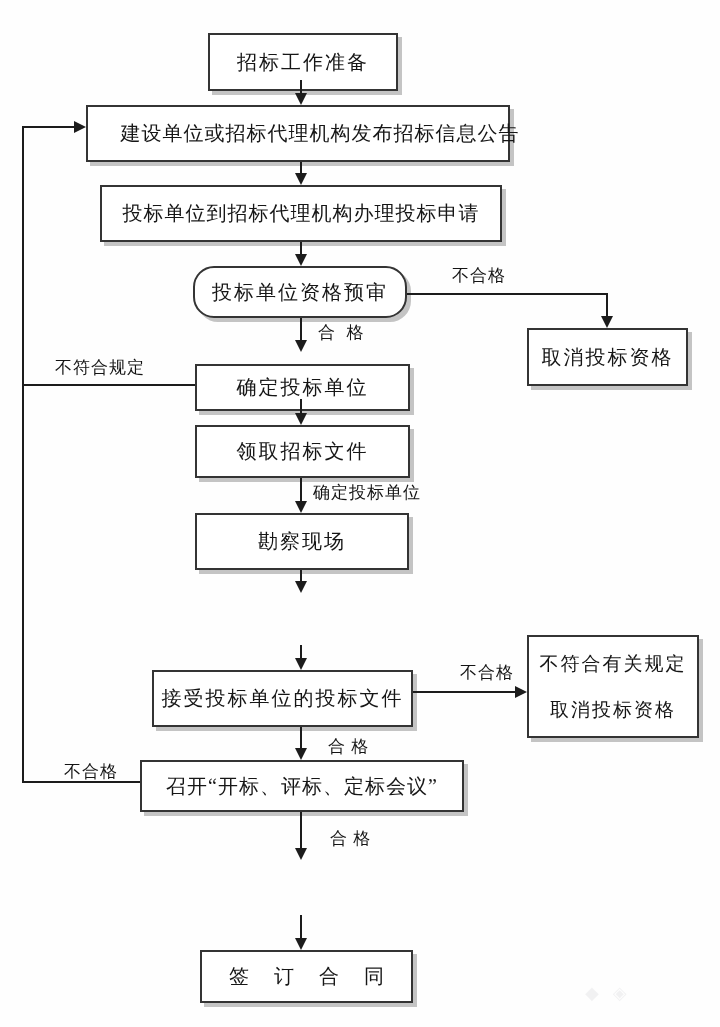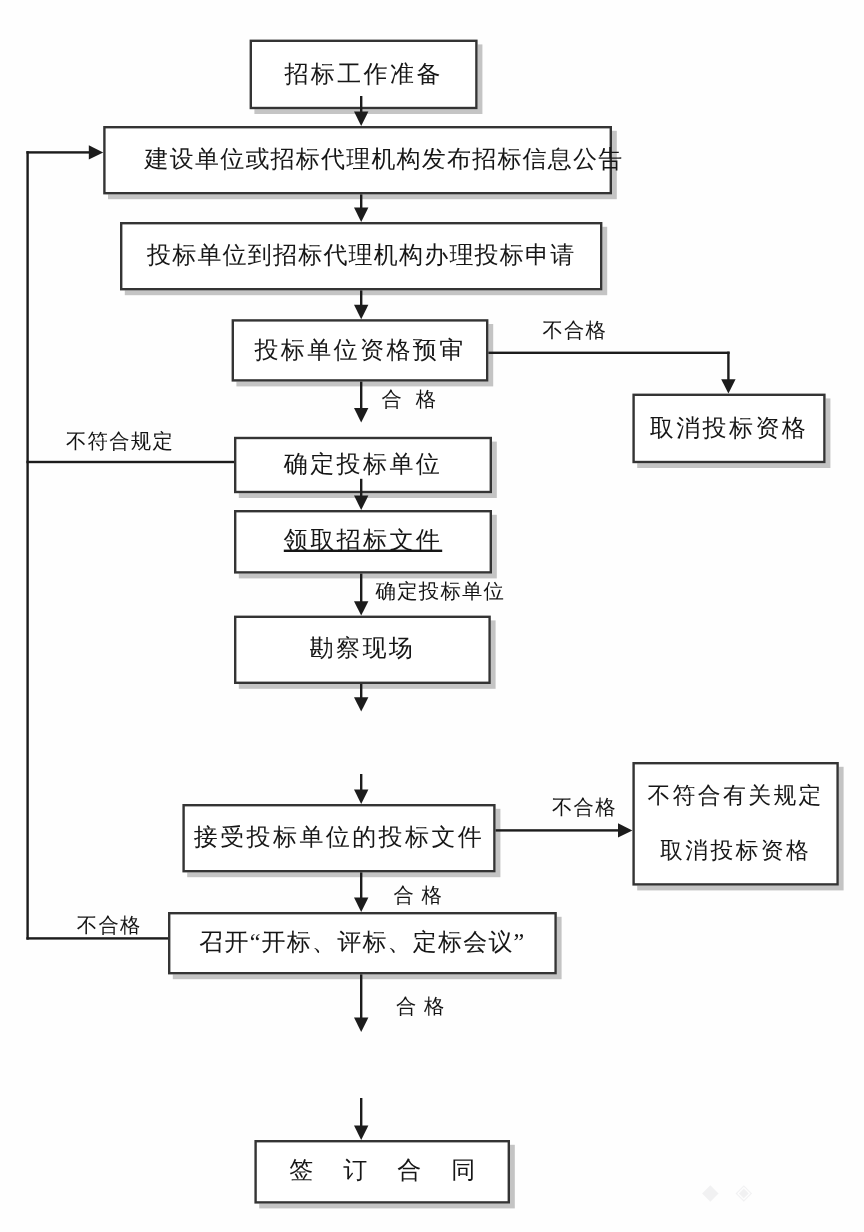--- a/index.html
+++ b/index.html
@@ -8,21 +8,21 @@
     font-family:"Liberation Serif","DejaVu Serif",serif;overflow:hidden;
   }
   .box{
     position:absolute;box-sizing:border-box;background:#ffffff;
     border:2px solid #343434;box-shadow:4px 4px 0 #c4c4c4;
     display:flex;align-items:center;justify-content:center;
     font-size:20px;letter-spacing:2px;color:#161616;text-align:center;
     white-space:pre;line-height:1.25;
   }
   .box.two-line{flex-direction:column;row-gap:22px;font-size:19px;letter-spacing:2px;}
-  .box.wide-spacing{letter-spacing:10px;text-indent:10px;margin-left:12px;}
+  .box.wide-spacing{letter-spacing:10px;text-indent:10px;}
   .box.tight{letter-spacing:1px;}
   .vline{position:absolute;width:2px;background:#1c1c1c;}
   .hline{position:absolute;height:2px;background:#1c1c1c;}
   .ah-down{
     position:absolute;width:0;height:0;
     border-left:6px solid transparent;border-right:6px solid transparent;
     border-top:12px solid #1c1c1c;
   }
   .ah-right{
     position:absolute;width:0;height:0;
@@ -43,27 +43,27 @@
 <body>
 
 <div class="stage">
 
   <div class="box" style="left:208px;top:23px;width:190px;height:58px;margin-top:10px;">招标工作准备</div>
 
   <div class="box tight" style="left:86px;top:105px;width:424px;height:57px;padding-left:44px;">建设单位或招标代理机构发布招标信息公告</div>
 
   <div class="box tight" style="left:100px;top:185px;width:402px;height:57px;">投标单位到招标代理机构办理投标申请</div>
 
-  <div class="box" style="left:193px;top:266px;width:214px;height:52px;">投标单位资格预审</div>
+  <div class="box" style="left:193px;top:266px;width:214px;height:52px;border-radius:21px;">投标单位资格预审</div>
 
   <div class="box" style="left:527px;top:328px;width:161px;height:58px;">取消投标资格</div>
 
   <div class="box" style="left:195px;top:352px;width:215px;height:47px;margin-top:12px;">确定投标单位</div>
 
-  <div class="box" style="left:195px;top:425px;width:215px;height:53px;text-decoration:underline;">领取招标文件</div>
+  <div class="box" style="left:195px;top:425px;width:215px;height:53px;">领取招标文件</div>
 
   <div class="box" style="left:195px;top:513px;width:214px;height:57px;">勘察现场</div>
 
 
   <div class="box" style="left:152px;top:670px;width:261px;height:57px;">接受投标单位的投标文件</div>
 
   <div class="box two-line" style="left:527px;top:635px;width:172px;height:103px;">
     <span>不符合有关规定</span>
     <span>取消投标资格</span>
   </div>

